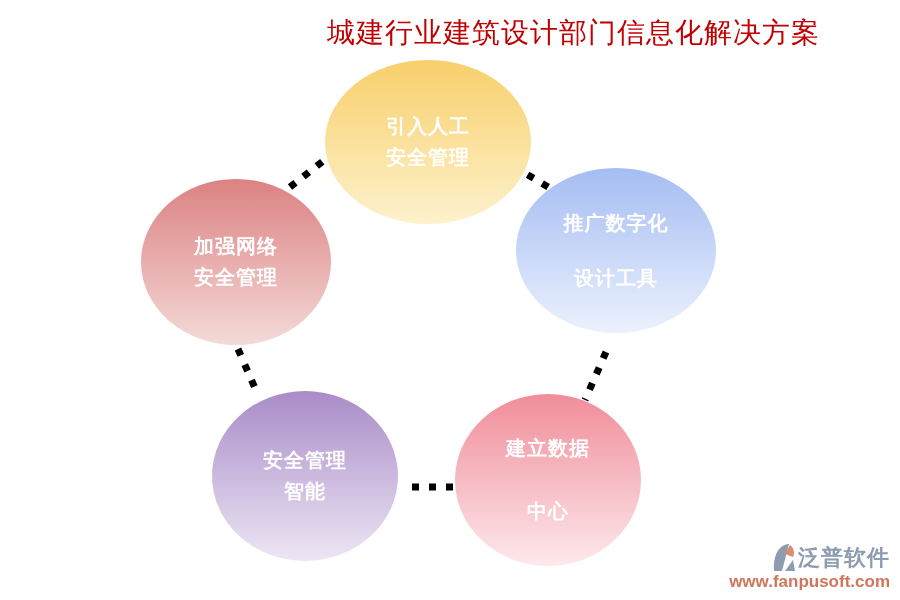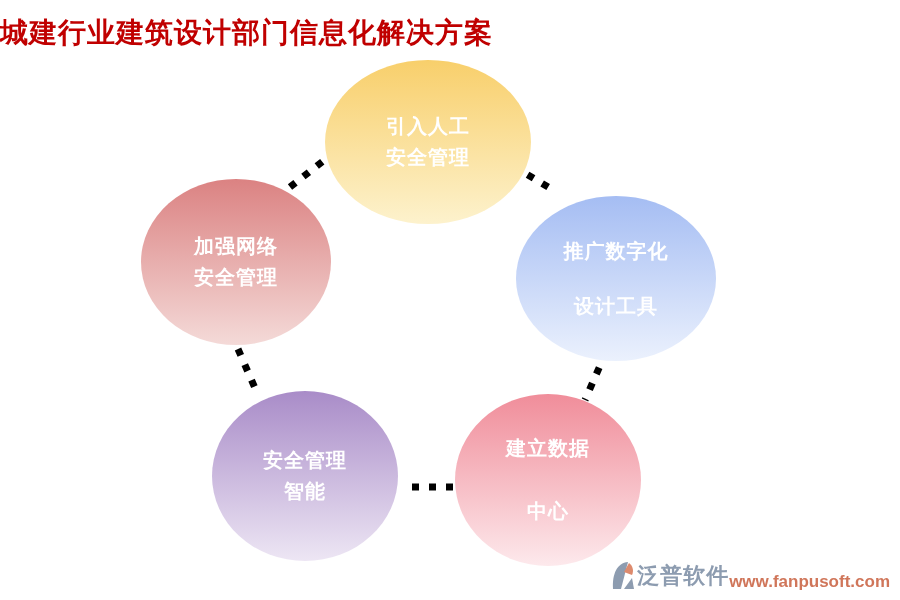--- a/index.html
+++ b/index.html
@@ -4,38 +4,38 @@
 <style>
   html,body{margin:0;padding:0;}
   body{
     width:900px;height:600px;position:relative;background:#ffffff;
     font-family:"Liberation Sans","DejaVu Sans",sans-serif;
     overflow:hidden;
   }
   .stage{position:absolute;inset:0;width:900px;height:600px;}
   .page-title{
     position:absolute;left:0;top:14px;width:820px;
-    text-align:left;font-size:28px;font-weight:bold;
+    text-align:right;font-size:28px;font-weight:normal;
     letter-spacing:1px;
   }
   .node{
     position:absolute;border-radius:50%;
     display:flex;flex-direction:column;align-items:center;justify-content:center;
     text-align:center;font-weight:bold;font-size:20px;line-height:1.55;
     letter-spacing:1px;
   }
   .node-top   {left:325px;top:60px;width:206px;height:164px;}
-  .node-right {left:516px;top:196px;width:200px;height:165px;gap:24px;}
+  .node-right {left:516px;top:168px;width:200px;height:165px;gap:24px;}
   .node-left  {left:141px;top:179px;width:190px;height:166px;}
   .node-bl    {left:212px;top:391px;width:186px;height:170px;}
   .node-br    {left:455px;top:394px;width:186px;height:172px;gap:32px;}
   svg.connectors{position:absolute;left:0;top:0;pointer-events:none;}
   .footer{
     position:absolute;right:10px;bottom:8px;
-    display:flex;flex-direction:row;align-items:flex-end;
+    display:flex;flex-direction:column;align-items:flex-end;
   }
   .footer-row{display:flex;align-items:center;gap:2px;}
   .brand-name{font-size:22px;font-weight:bold;letter-spacing:1px;}
   .brand-url{font-size:17px;font-weight:bold;margin-top:-2px;}
 </style>
 </head>
 <body>
 
 <div class="stage">
 

